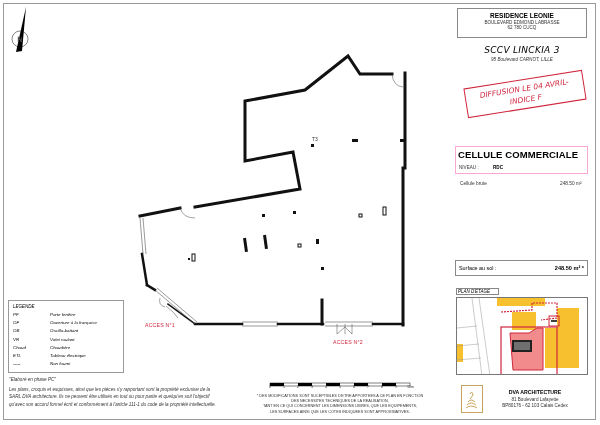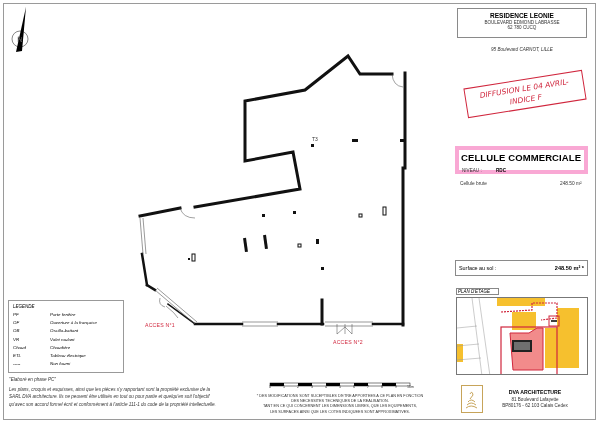--- a/index.html
+++ b/index.html
@@ -8,21 +8,21 @@
     .frame { position: absolute; left: 3px; top: 3px; width: 593px; height: 417px; border: 1px solid #9a9a9a; }
     svg.plan { position: absolute; left: 0; top: 0; width: 600px; height: 425px; }
     .title-box { position: absolute; left: 457px; top: 8px; width: 130px; height: 30px; border: 1px solid #8a8a8a; text-align: center; }
     .title-box .t1 { font-size: 6.5px; font-weight: bold; margin-top: 3px; }
     .title-box .t2 { font-size: 4.6px; margin-top: 1px; color: #333; }
     .title-box .t3 { font-size: 4.6px; color: #333; }
     .client { position: absolute; left: 457px; top: 45px; width: 130px; text-align: center; }
     .client .c1 { font-family: "DejaVu Sans", sans-serif; font-size: 9px; letter-spacing: 0.3px; font-style: italic; }
     .client .c2 { font-size: 4.6px; margin-top: 2px; color: #333; font-style: italic; }
     .stamp { position: absolute; left: 465px; top: 79px; width: 120px; height: 30px; border: 1.5px solid #d0263d; transform: rotate(-9deg); color: #d0263d; font-family: "DejaVu Sans", sans-serif; font-style: italic; text-align: center; font-size: 7.5px; line-height: 11px; padding-top: 3px; }
-    .cellule-box { position: absolute; left: 455px; top: 146px; width: 133px; height: 28px; border: 4px solid #f9a8d4; }
+    .cellule-box { position: absolute; left: 455px; top: 146px; width: 133px; height: 28px; border: 1px solid #f9a8d4; }
     .cellule-box .h { font-size: 9.5px; font-weight: bold; position: absolute; left: 2px; top: 2px; letter-spacing: 0.1px; }
     .cellule-box .lvl { font-size: 4.6px; position: absolute; left: 3px; top: 18px; color: #333; }
     .cellule-box .lvl-v { font-size: 4.6px; font-weight: bold; position: absolute; left: 37px; top: 18px; }
     .brute-l { position: absolute; left: 460px; top: 181px; font-size: 4.8px; color: #333; }
     .brute-v { position: absolute; left: 560px; top: 181px; font-size: 4.8px; color: #333; }
     .surface-box { position: absolute; left: 455px; top: 260px; width: 133px; height: 16px; border: 1px solid #8a8a8a; }
     .surface-box .l { position: absolute; left: 3px; top: 4px; font-size: 5.4px; }
     .surface-box .v { position: absolute; right: 3px; top: 4px; font-size: 5.6px; font-weight: bold; }
     .plan-etage { position: absolute; left: 456px; top: 288px; border: 1px solid #888; font-size: 4.5px; font-style: italic; padding: 0 8px 0 1px; height: 7px; line-height: 6px; }
     .mini-map { position: absolute; left: 456px; top: 297px; width: 132px; height: 78px; border: 1px solid #777; overflow: hidden; background: #fff; }
@@ -133,20 +133,21 @@
 <span class="acces" style="left:145px; top:322px">ACCES N°1</span>
 <span class="acces" style="left:333px; top:339px">ACCES N°2</span>
 
 <div class="title-box">
   <div class="t1">RESIDENCE LEONIE</div>
   <div class="t2">BOULEVARD EDMOND LABRASSE</div>
   <div class="t3">62 780 CUCQ</div>
 </div>
 
 <div class="client">
+  <div class="c1">SCCV LINCKIA 3</div>
   <div class="c2">95 Boulevard CARNOT, LILLE</div>
 </div>
 
 <div class="stamp">
   <div>DIFFUSION LE 04 AVRIL-</div>
   <div>INDICE F</div>
 </div>
 
 <div class="cellule-box">
   <div class="h">CELLULE COMMERCIALE</div>

